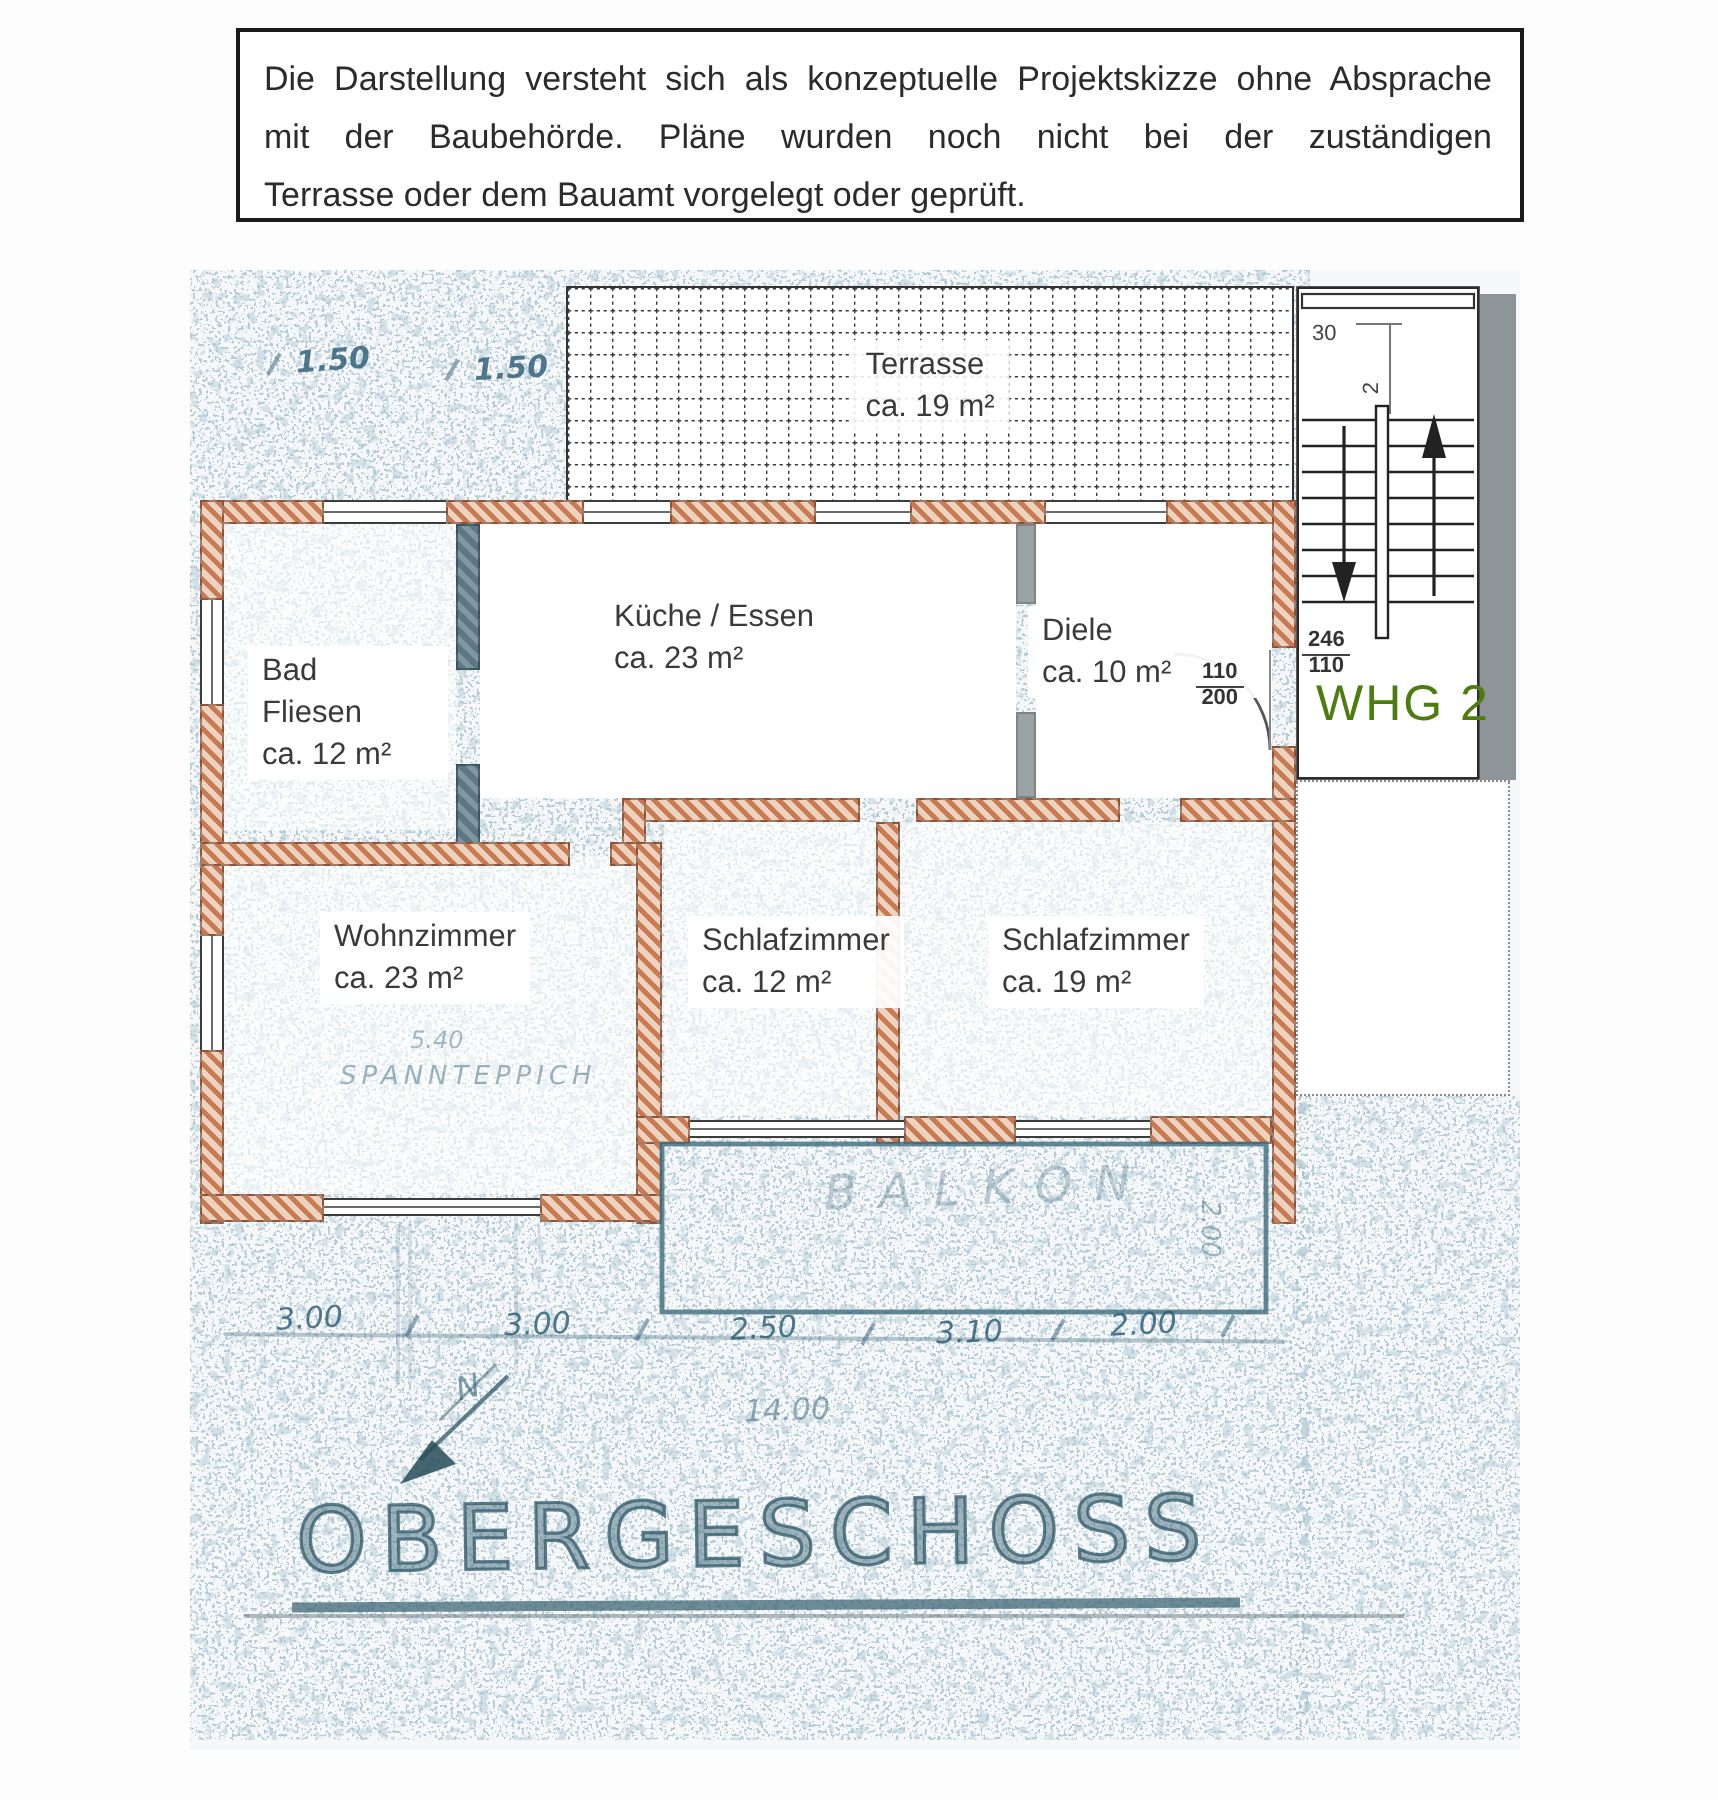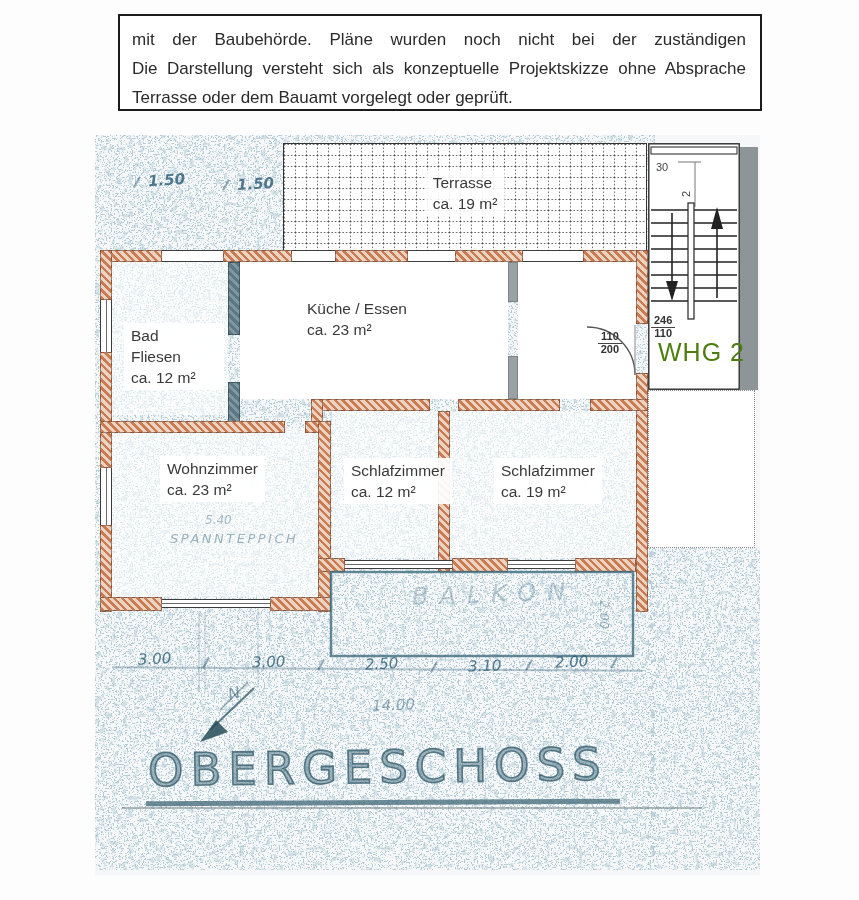--- a/index.html
+++ b/index.html
@@ -49,22 +49,22 @@
   .underline1{position:absolute;left:146px;top:800px;width:474px;height:5px;
     background:#3a6272;opacity:.72;transform:rotate(-0.3deg);}
   .underline2{position:absolute;left:122px;top:807px;width:580px;height:2px;background:#5c6a70;opacity:.45;}
 </style>
 </head>
 <body>
 
 <div class="sheet">
 
   <div class="disclaimer">
+    <div class="just">Die Darstellung versteht sich als konzeptuelle Projektskizze ohne Absprache</div>
     <div class="just">mit der Baubehörde. Pläne wurden noch nicht bei der zuständigen</div>
-    <div class="just">Die Darstellung versteht sich als konzeptuelle Projektskizze ohne Absprache</div>
     <div>Terrasse oder dem Bauamt vorgelegt oder geprüft.</div>
   </div>
 
   <div class="plan">
 
     <svg class="abs" style="left:0;top:0;" width="665" height="740">
       <defs>
         <filter id="sp" x="0" y="0" width="100%" height="100%">
           <feTurbulence type="fractalNoise" baseFrequency="0.62" numOctaves="2" seed="7"></feTurbulence>
           <feColorMatrix type="matrix" values="0 0 0 0 0.40  0 0 0 0 0.56  0 0 0 0 0.64  0 0 0 20 -11.6"></feColorMatrix>
@@ -195,20 +195,24 @@
   <svg class="abs" style="left:328px;top:568px;" width="310" height="92">
     <rect x="3" y="4" width="302" height="84" fill="none" stroke="#3d6b7c" stroke-width="2.4" opacity="0.8"></rect>
   </svg>
   <div class="hw" style="left:412px;top:580px;font-size:24px;letter-spacing:11px;opacity:.34;transform:rotate(-2deg);">BALKON</div>
   <div class="hw" style="left:612px;top:600px;font-size:13px;opacity:.5;transform:rotate(90deg);transform-origin:left top;">2.00</div>
 
   <div class="pill center" style="left:300px;top:296px;width:150px;">
     <div>Küche / Essen</div>
     <div>ca. 23 m²</div>
   </div>
+  <div class="pill center" style="left:514px;top:303px;width:100px;">
+    <div>Diele</div>
+    <div>ca. 10 m²</div>
+  </div>
   <div class="frac" style="left:598px;top:331px;">
     <span class="top">110</span><br>
     <span>200</span>
   </div>
   <div class="pill center" style="left:124px;top:323px;width:86px;">
     <div>Bad</div>
     <div>Fliesen</div>
     <div>ca. 12 m²</div>
   </div>
   <div class="pill" style="left:160px;top:456px;">

